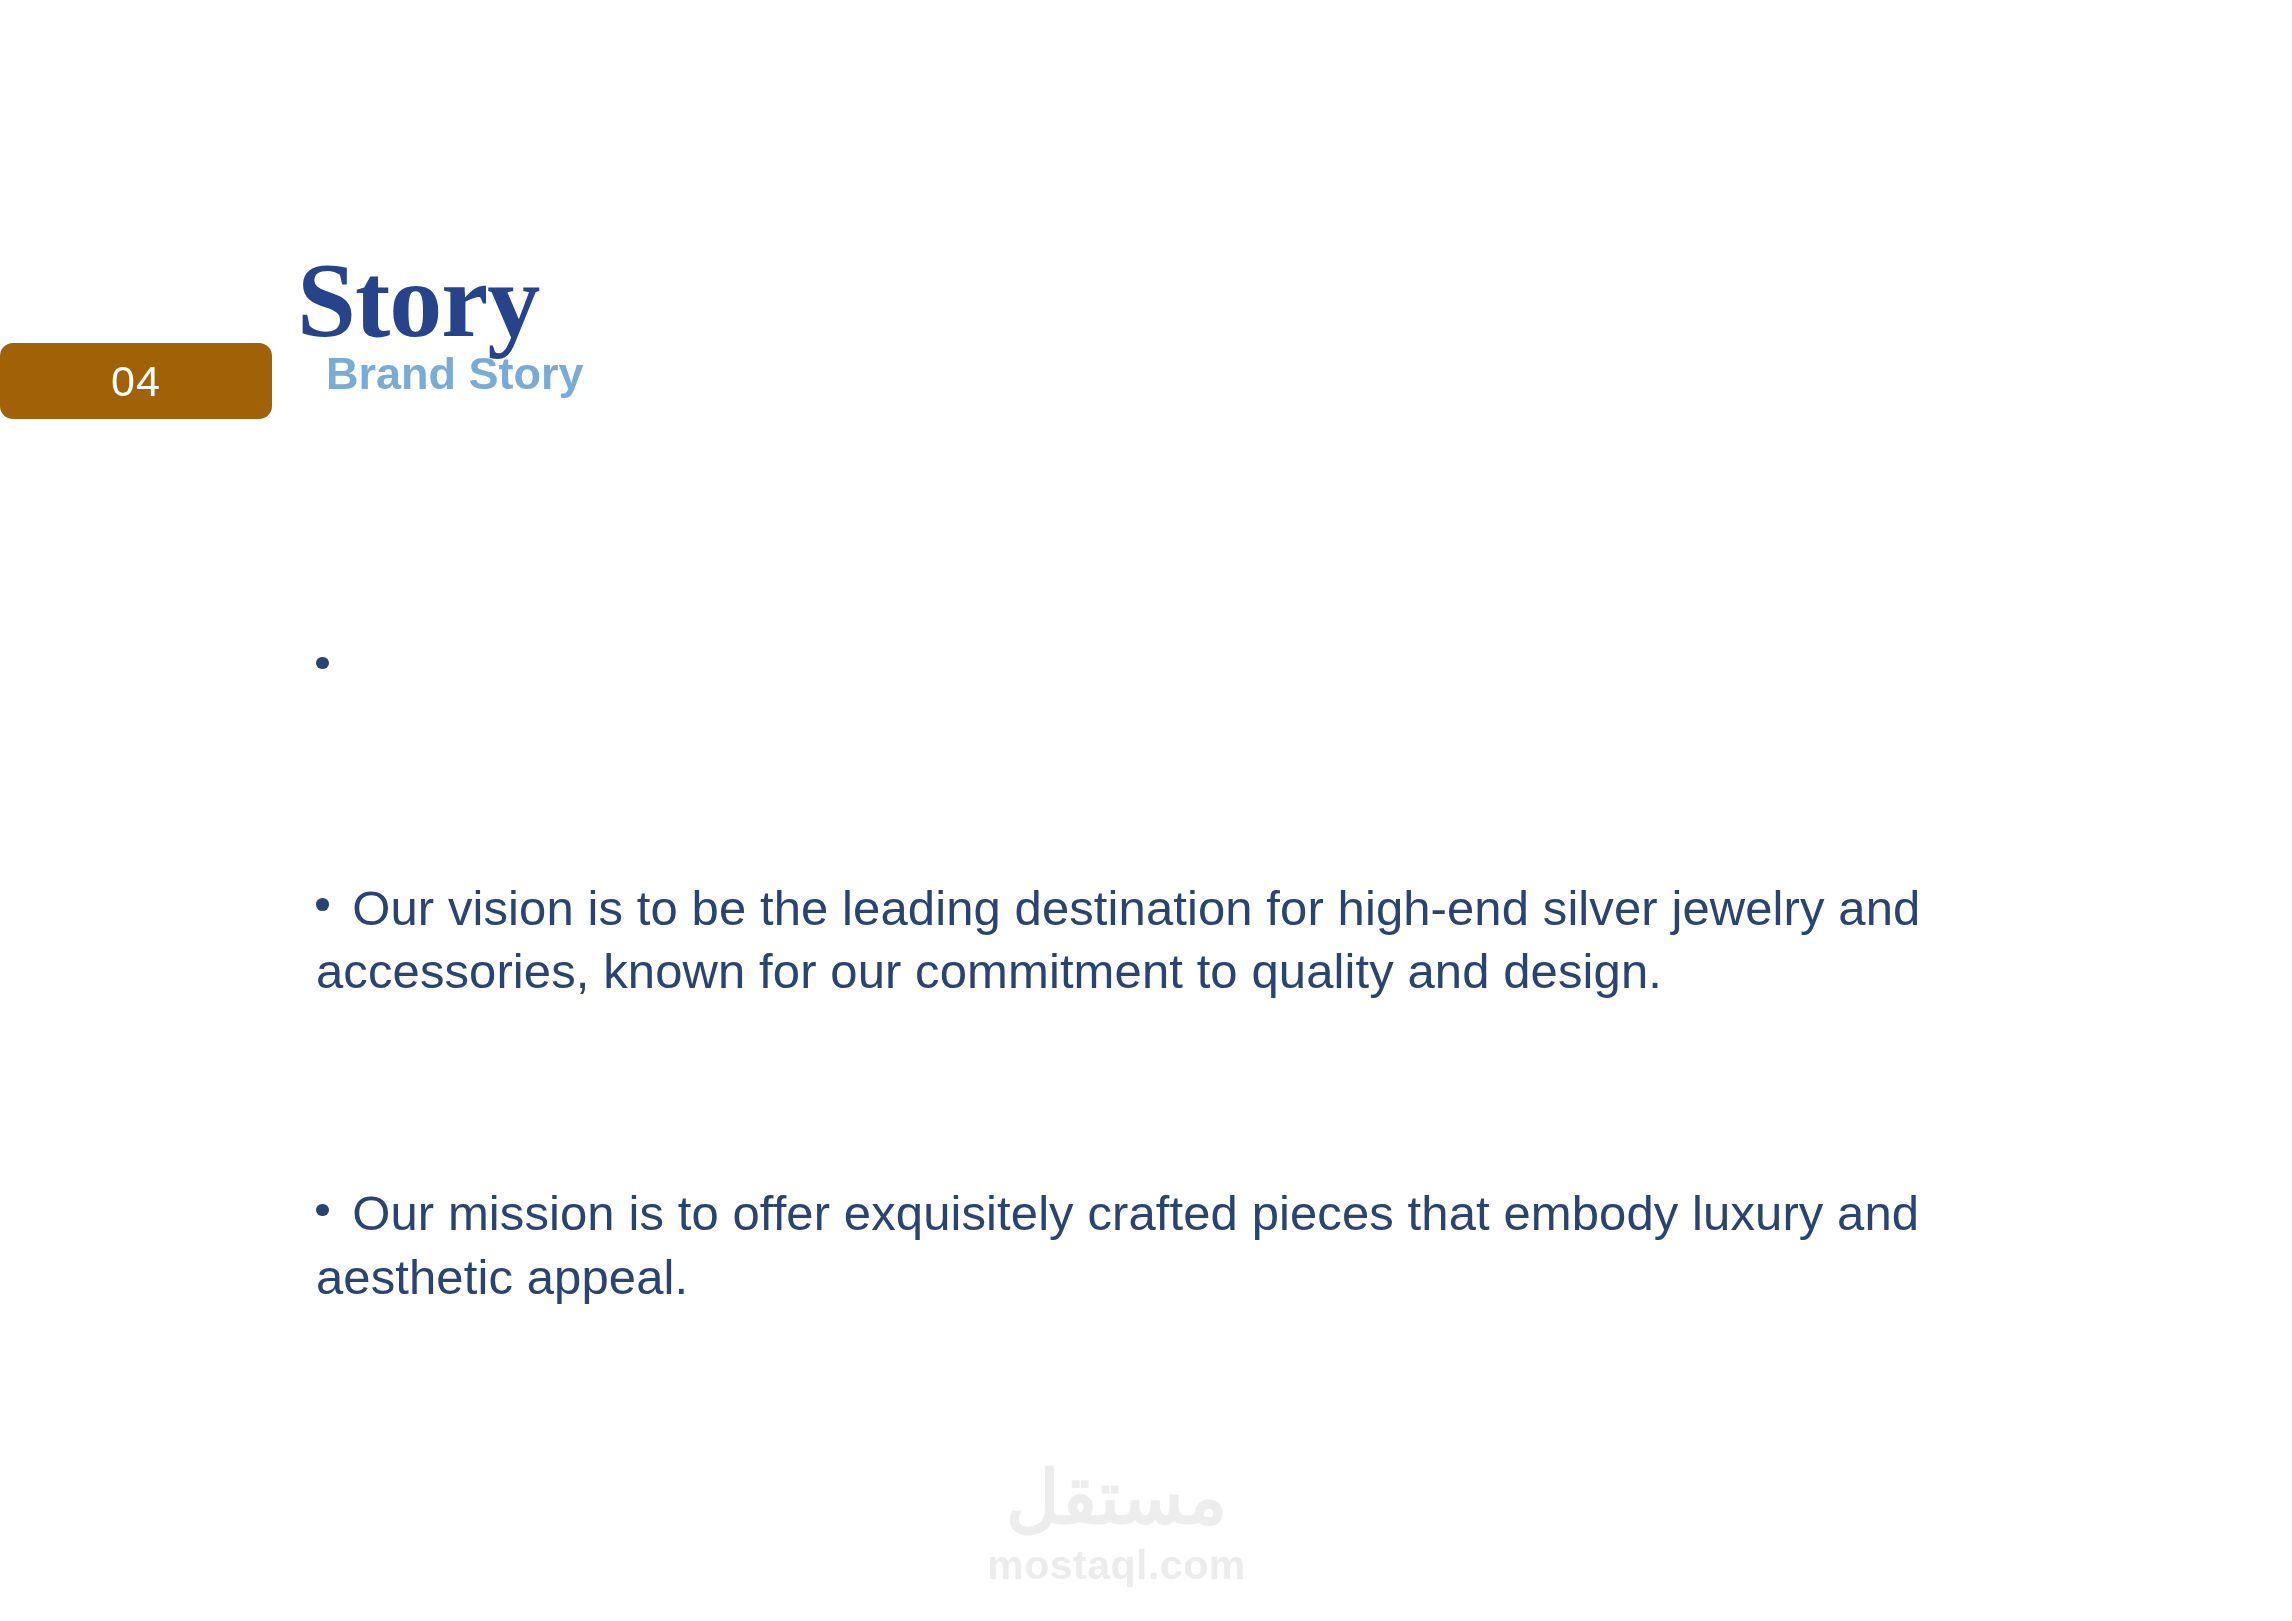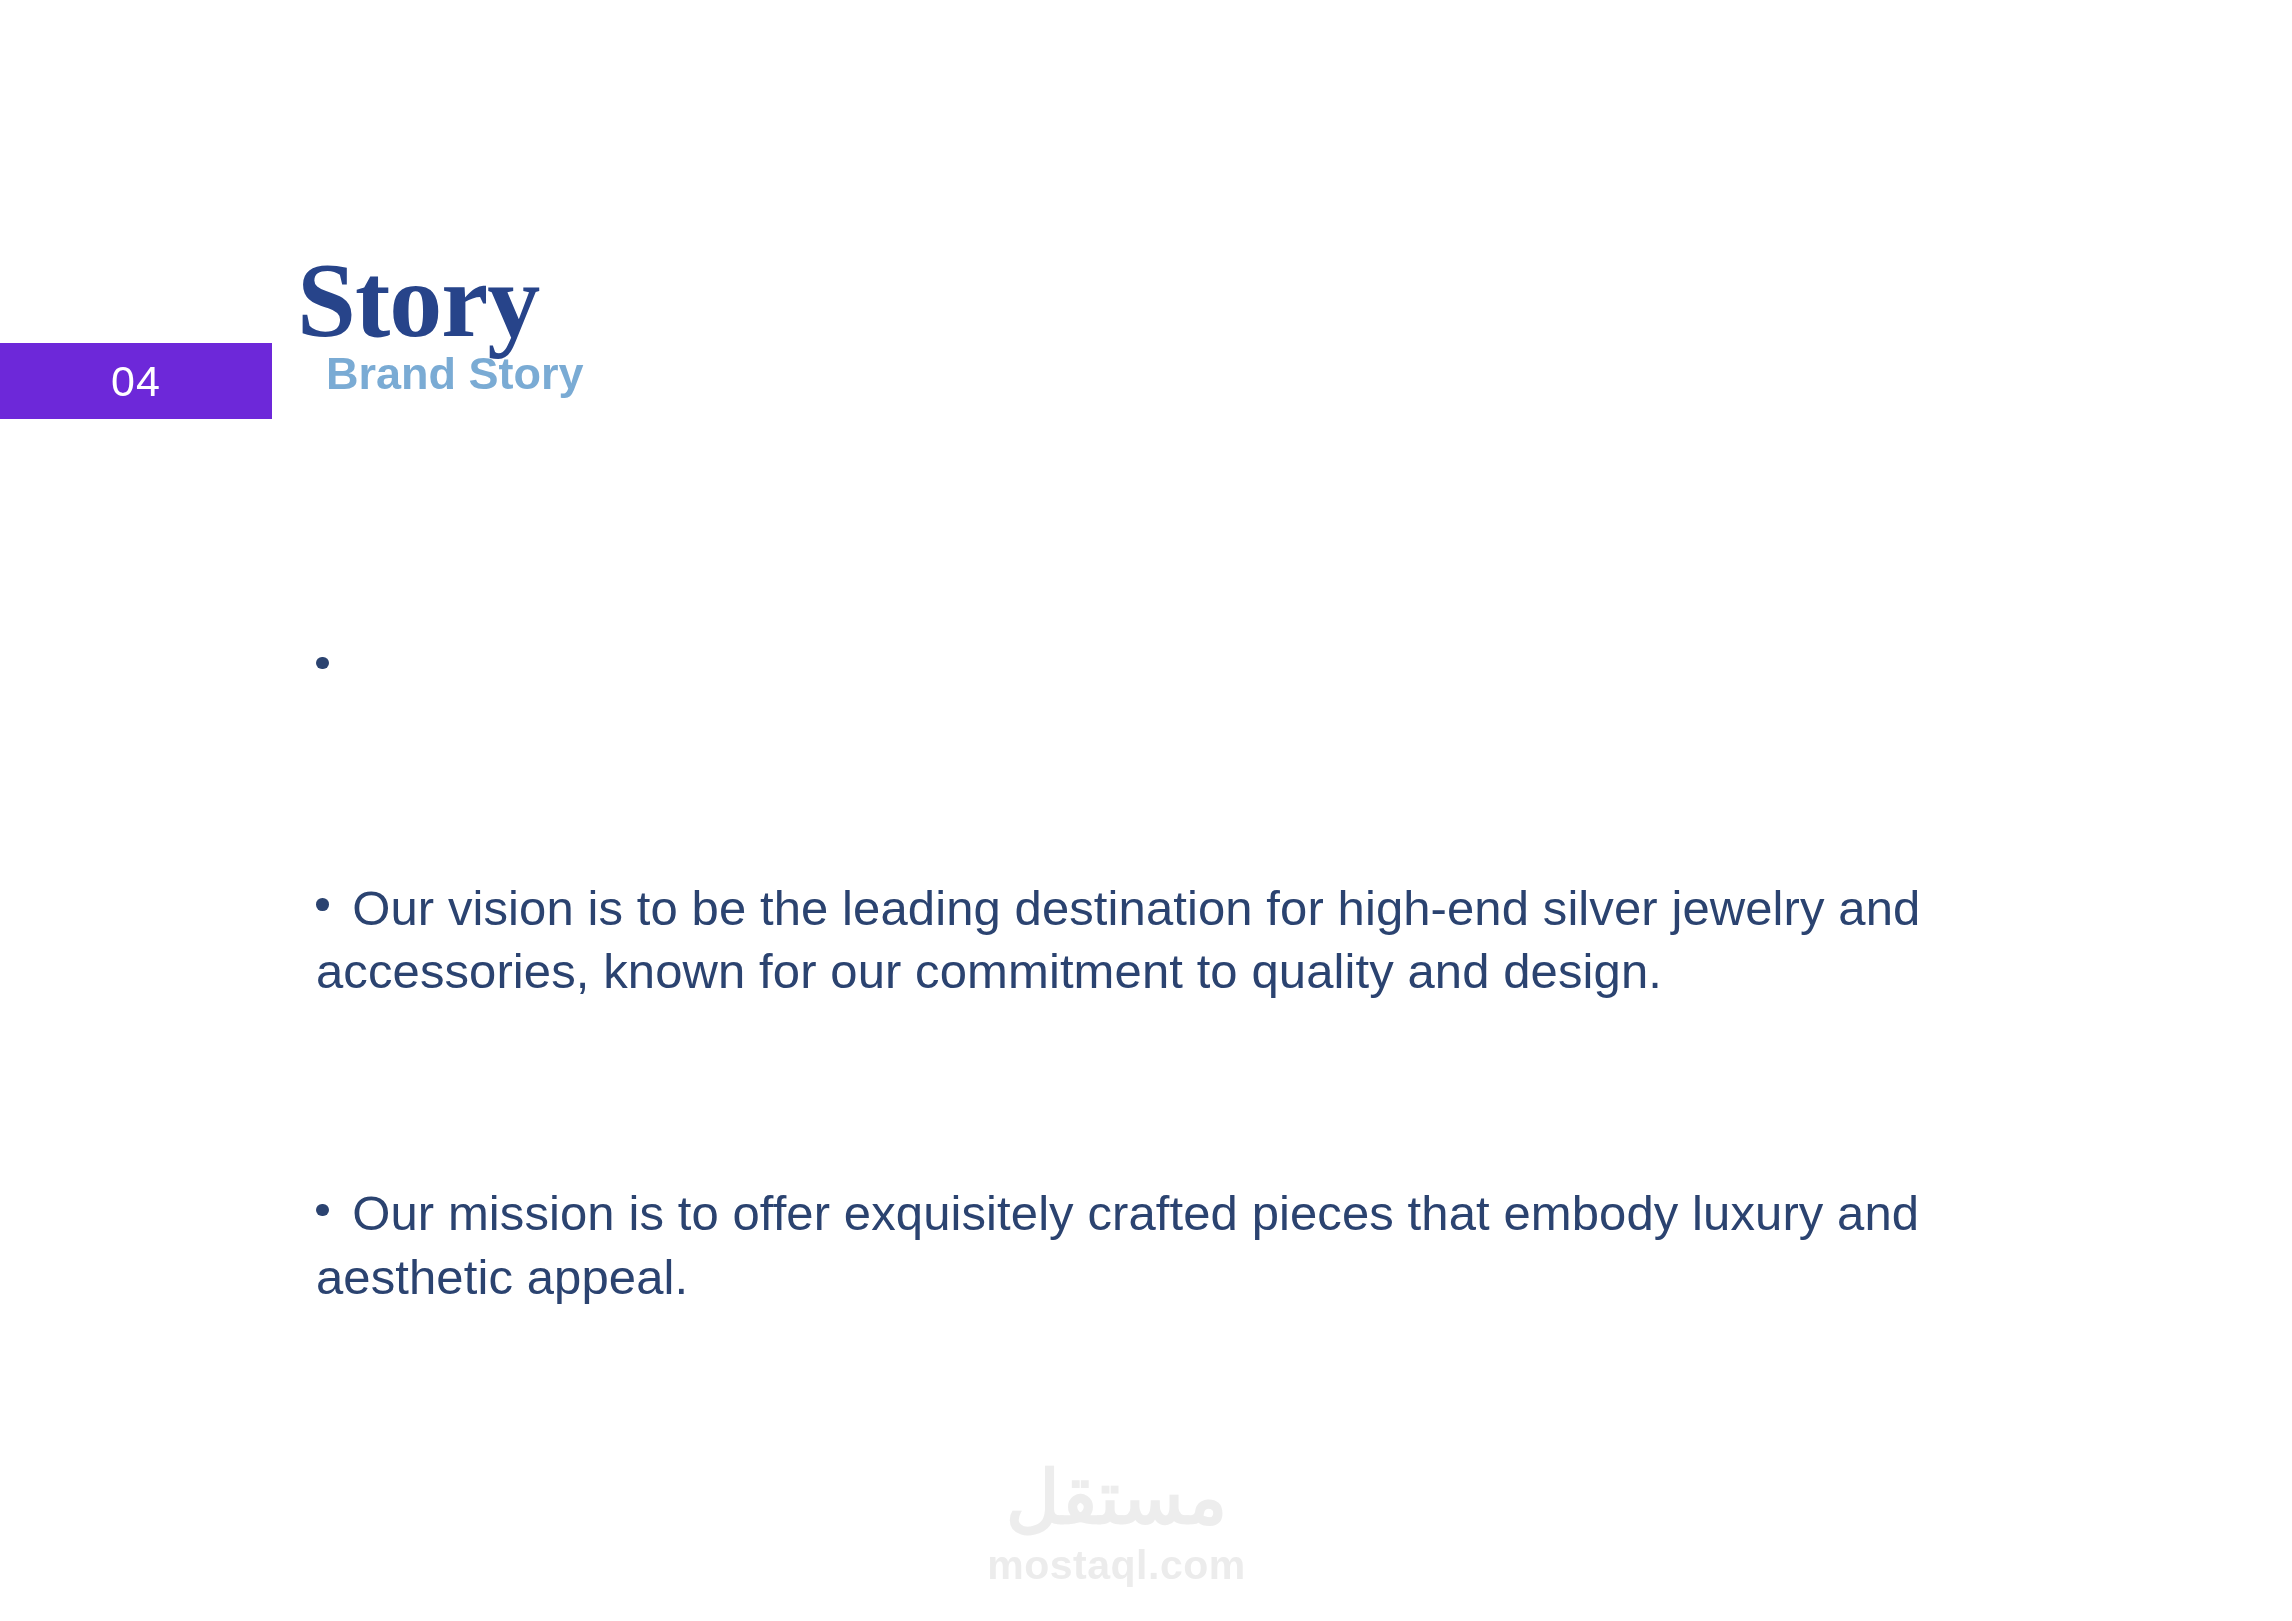--- a/index.html
+++ b/index.html
@@ -33,24 +33,25 @@
     color: #27448A;
     white-space: nowrap;
   }
 
   .section-number-badge {
     position: absolute;
     left: 0px;
     top: 343px;
     width: 272px;
     height: 76px;
-    background: #6d28d9;
+    background: #a16207;
     display: flex;
     align-items: center;
     justify-content: center;
+    border-radius: 13px;
   }
   .section-number-badge .num {
     color: #ffffff;
     font-size: 43px;
     font-weight: 400;
     letter-spacing: 1px;
     line-height: 1;
   }
 
   .subtitle {

